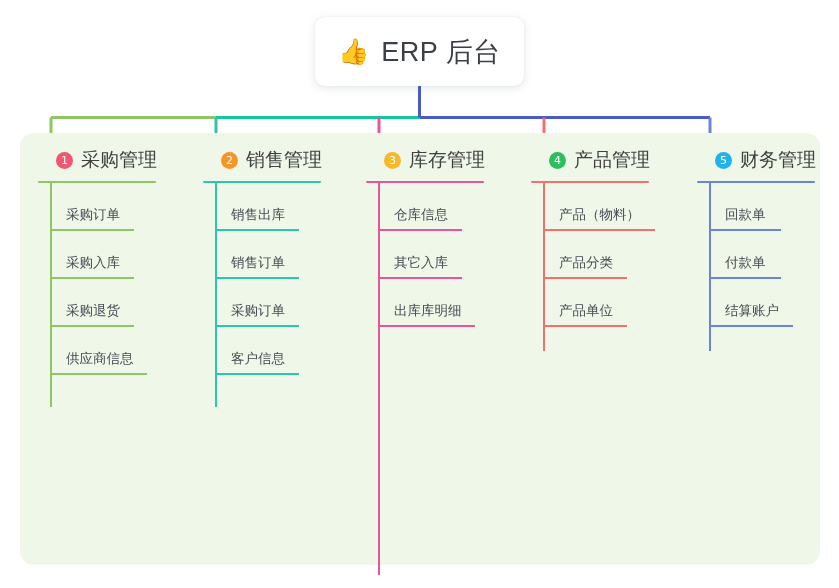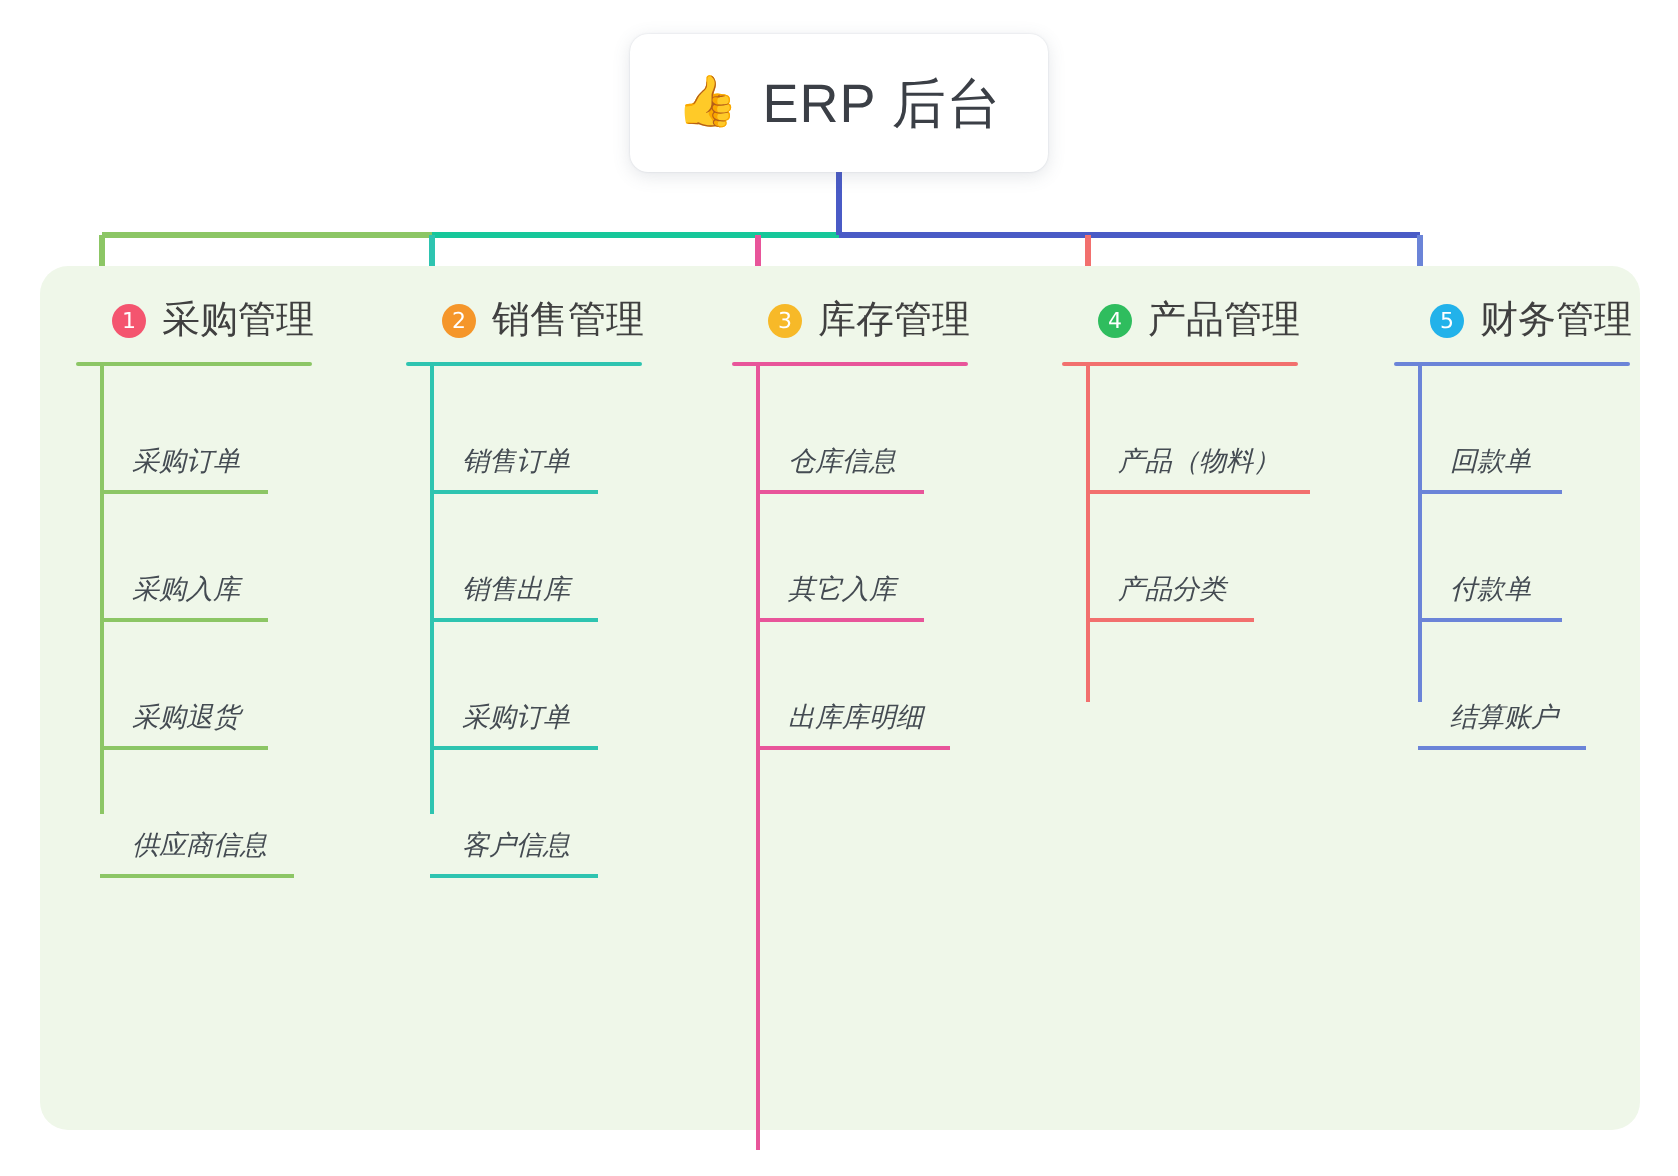--- a/index.html
+++ b/index.html
@@ -107,22 +107,21 @@
     margin-top: 0px;
   }
   .spine {
     position: absolute;
     left: 12px;
     top: 0;
     width: 2px;
   }
   .leaf {
     position: relative;
-    height: 64px;
-    font-style: italic;
+    height: 48px;
   }
   .leaf-label {
     position: absolute;
     left: 28px;
     bottom: 7px;
     font-size: 13.5px;
     color: #444b52;
     white-space: nowrap;
   }
   .leaf-rule {
@@ -187,25 +186,25 @@
       </div>
       <div class="column" style="left: 203px;">
         <div class="col-head">
           <span class="badge" style="background: rgb(245, 150, 42);">2</span>
           <span class="col-title">销售管理</span>
         </div>
         <div class="head-rule" style="width: 118px; background: rgb(46, 196, 176);"></div>
         <div class="leaves">
           <div class="spine" style="height: 224px; background: rgb(46, 196, 176);"></div>
           <div class="leaf">
+            <span class="leaf-label">销售出库</span>
+            <span class="leaf-rule" style="width: 84px; background: rgb(46, 196, 176);"></span>
+          </div>
+          <div class="leaf">
             <span class="leaf-label">销售订单</span>
-            <span class="leaf-rule" style="width: 84px; background: rgb(46, 196, 176);"></span>
-          </div>
-          <div class="leaf">
-            <span class="leaf-label">销售出库</span>
             <span class="leaf-rule" style="width: 84px; background: rgb(46, 196, 176);"></span>
           </div>
           <div class="leaf">
             <span class="leaf-label">采购订单</span>
             <span class="leaf-rule" style="width: 84px; background: rgb(46, 196, 176);"></span>
           </div>
           <div class="leaf">
             <span class="leaf-label">客户信息</span>
             <span class="leaf-rule" style="width: 84px; background: rgb(46, 196, 176);"></span>
           </div>
@@ -242,20 +241,24 @@
         <div class="leaves">
           <div class="spine" style="height: 168px; background: rgb(242, 112, 110);"></div>
           <div class="leaf">
             <span class="leaf-label">产品（物料）</span>
             <span class="leaf-rule" style="width: 112px; background: rgb(242, 112, 110);"></span>
           </div>
           <div class="leaf">
             <span class="leaf-label">产品分类</span>
             <span class="leaf-rule" style="width: 84px; background: rgb(242, 112, 110);"></span>
           </div>
+          <div class="leaf">
+            <span class="leaf-label">产品单位</span>
+            <span class="leaf-rule" style="width: 84px; background: rgb(242, 112, 110);"></span>
+          </div>
         </div>
       </div>
       <div class="column" style="left: 697px;">
         <div class="col-head">
           <span class="badge" style="background: rgb(34, 178, 234);">5</span>
           <span class="col-title">财务管理</span>
         </div>
         <div class="head-rule" style="width: 118px; background: rgb(107, 132, 216);"></div>
         <div class="leaves">
           <div class="spine" style="height: 168px; background: rgb(107, 132, 216);"></div>

